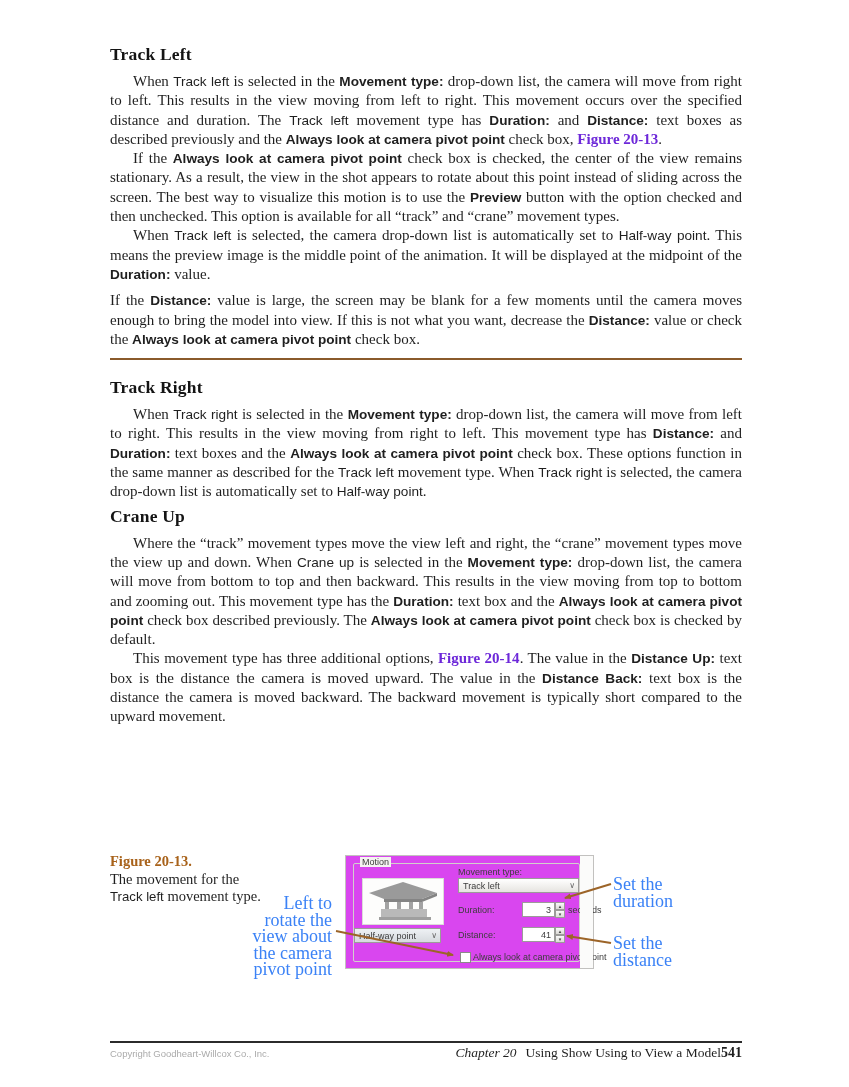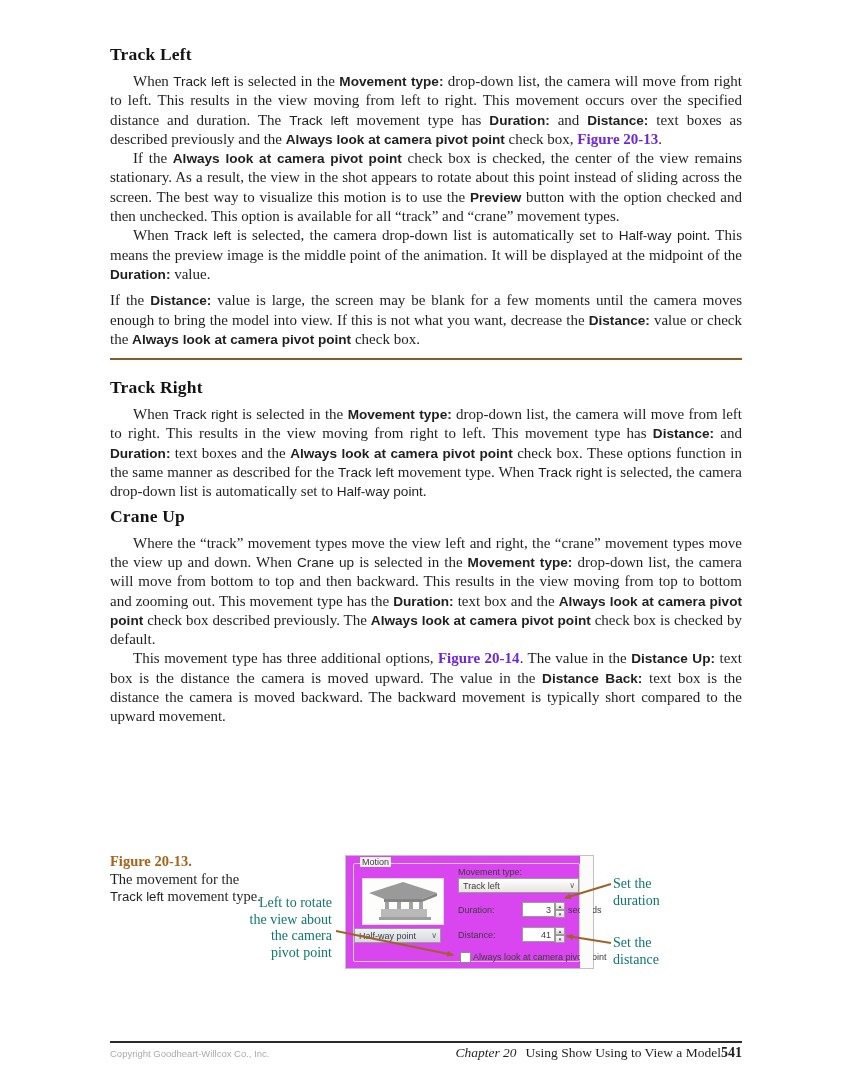--- a/index.html
+++ b/index.html
@@ -25,21 +25,21 @@
   .tip-banner::before{content:"";position:absolute;left:0;top:0;bottom:0;width:7px;background:#6e3d18;}
   .tip-banner span{font-family:"Liberation Sans",sans-serif;font-weight:bold;font-size:15px;
     letter-spacing:.4px;color:#8c4a12;
     text-shadow:-1px -1px 0 #fff,1px -1px 0 #fff,-1px 1px 0 #fff,1px 1px 0 #fff,0 0 3px #fff;}
   .rule-brown{height:2px;background:#8a5a2b;margin-top:9px;}
   
   .figure{position:absolute;left:110px;top:843px;width:632px;height:150px;text-decoration:underline;}
   .fig-caption{position:absolute;left:0;top:10px;width:162px;font-size:14.5px;line-height:17.5px;}
   .fig-caption .lab{color:#a8621a;font-weight:bold;}
   .fig-caption .s-u{font-size:13.2px;}
-  .ann{position:absolute;color:#0f766e;font-size:14px;line-height:16.5px;}
+  .ann{position:absolute;color:#3b82f6;font-size:18px;line-height:16.5px;}
   .ann-check{left:138px;top:52px;width:84px;text-align:right;}
   .ann-dur{left:503px;top:33px;width:70px;}
   .ann-dist{left:503px;top:92px;width:70px;}
   .arrows{position:absolute;left:0;top:0;width:632px;height:150px;pointer-events:none;}
   
   .shot{position:absolute;left:235px;top:12px;width:247px;height:112px;background:#d946ef;
         border:1px solid #c2c1bf;font-family:"Liberation Sans",sans-serif;color:#3c3c3c;}
   .shot::after{content:"";position:absolute;right:0;top:0;bottom:0;width:13px;background:#fbfbfa;}
   .grouplab{position:absolute;left:14px;top:1px;font-size:9px;background:#f4f3f1;padding:0 2px;z-index:2;}
   .groupbox{position:absolute;left:7px;top:7px;width:225px;height:97px;border:1px solid #d2d0cc;border-radius:2px;}

